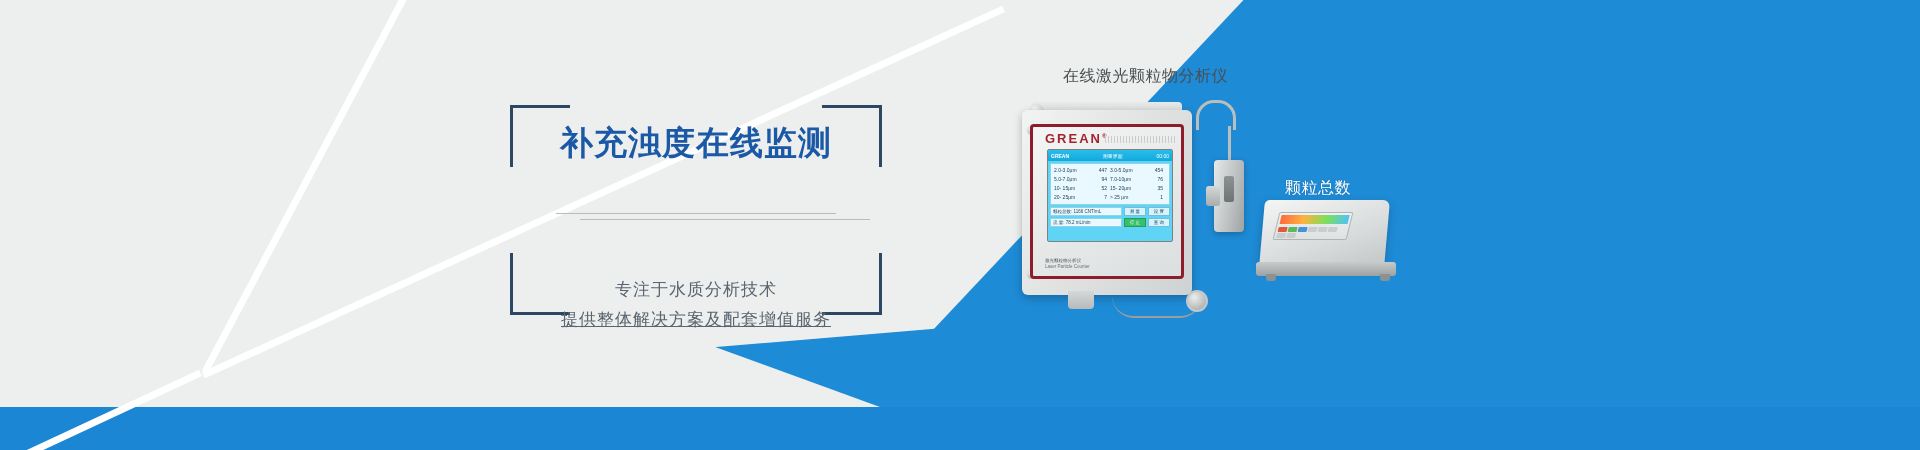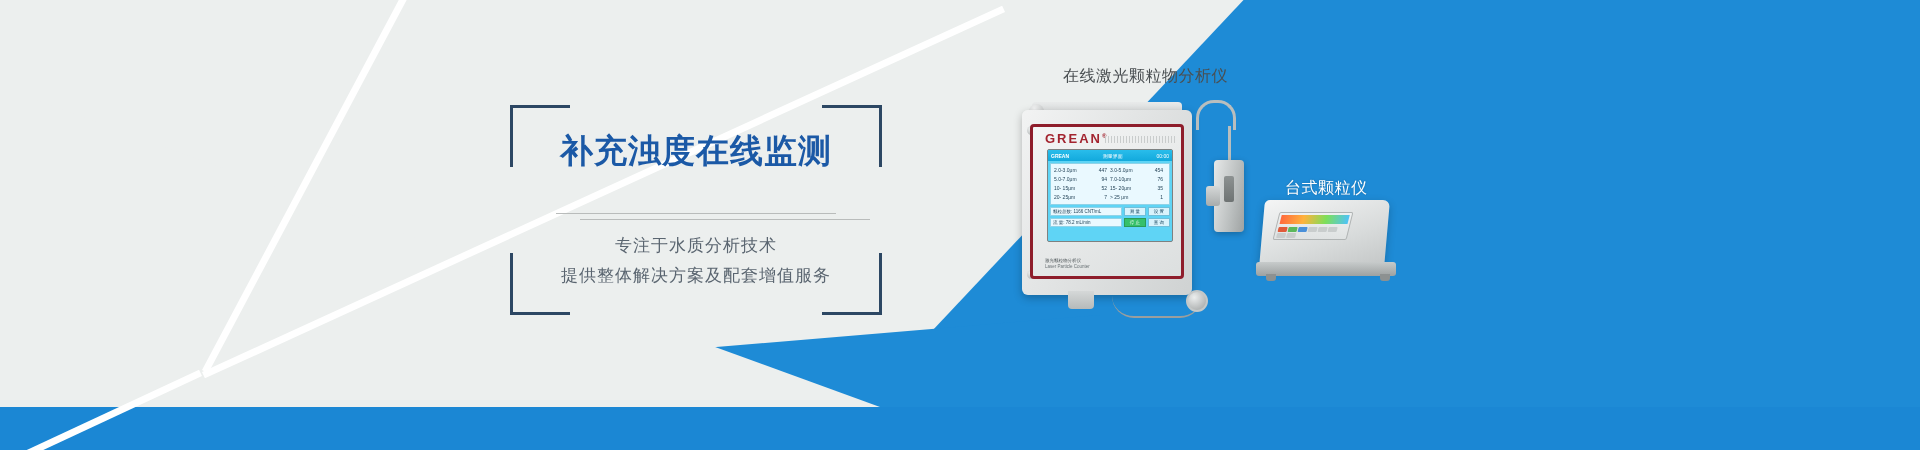--- a/index.html
+++ b/index.html
@@ -58,21 +58,21 @@
   }
   .bracket-tl, .bracket-bl, .bracket-tr, .bracket-br {
     position:absolute; border-color:#2c4763; border-style:solid; border-width:0;
   }
   .bracket-tl { left:0; top:0; width:60px; height:62px; border-top-width:3px; border-left-width:3px; }
   .bracket-bl { left:0; bottom:0; width:60px; height:62px; border-bottom-width:3px; border-left-width:3px; }
   .bracket-tr { right:0; top:0; width:60px; height:62px; border-top-width:3px; border-right-width:3px; }
   .bracket-br { right:0; bottom:0; width:60px; height:62px; border-bottom-width:3px; border-right-width:3px; }
 
   .headline {
-    position:absolute; left:0; top:24px; width:372px;
+    position:absolute; left:0; top:16px; width:372px;
     text-align:center;
     color:#1b59a6;
     font-weight:bold;
     font-size:33px;
     line-height:44px;
     letter-spacing:1px;
     white-space:nowrap;
   }
   .headline .l1 { display:block; }
   .headline .l2 { display:block; }
@@ -83,23 +83,24 @@
   }
   .divider2 {
     position:absolute; left:70px; top:114px; width:290px; height:1px;
     background:#b9bcbb;
   }
 
   .subline {
     position:absolute; left:0; width:372px; text-align:center;
     color:#5a6570; font-size:17px; line-height:26px; letter-spacing:1px;
     white-space:nowrap;
+    margin-top:44px;
   }
   .sub1 { top:128px; }
-  .sub2 { top:158px; }
+  .sub2 { top:158px;text-decoration:underline; }
 
   
   .dev-label {
     position:absolute;
     color:#ffffff; font-size:16px; letter-spacing:0.5px; white-space:nowrap;
     text-shadow:0 0 2px rgba(0,0,0,.25);
   }
   .dev-label.dark { color:#4a4f52; text-shadow:none; }
   .lbl-analyzer { left:1063px; top:66px; }
   .lbl-bench    { left:1285px; top:178px; }
@@ -295,21 +296,21 @@
     </div>
 
     <div class="divider"></div>
     <div class="divider2"></div>
 
     <div class="subline sub1">专注于水质分析技术</div>
     <div class="subline sub2">提供整体解决方案及配套增值服务</div>
   </div>
 
   <div class="dev-label dark lbl-analyzer">在线激光颗粒物分析仪</div>
-  <div class="dev-label lbl-bench">台式颗粒仪</div>
+  <div class="dev-label lbl-bench">颗粒总数</div>
 
   <div class="analyzer">
     <div class="analyzer-top"></div>
     <div class="analyzer-knob"></div>
     <div class="analyzer-body">
       <div class="corner-screw cs3"></div>
       <div class="corner-screw cs4"></div>
       <div class="corner-screw cs1"></div>
       <div class="corner-screw cs2"></div>
 

